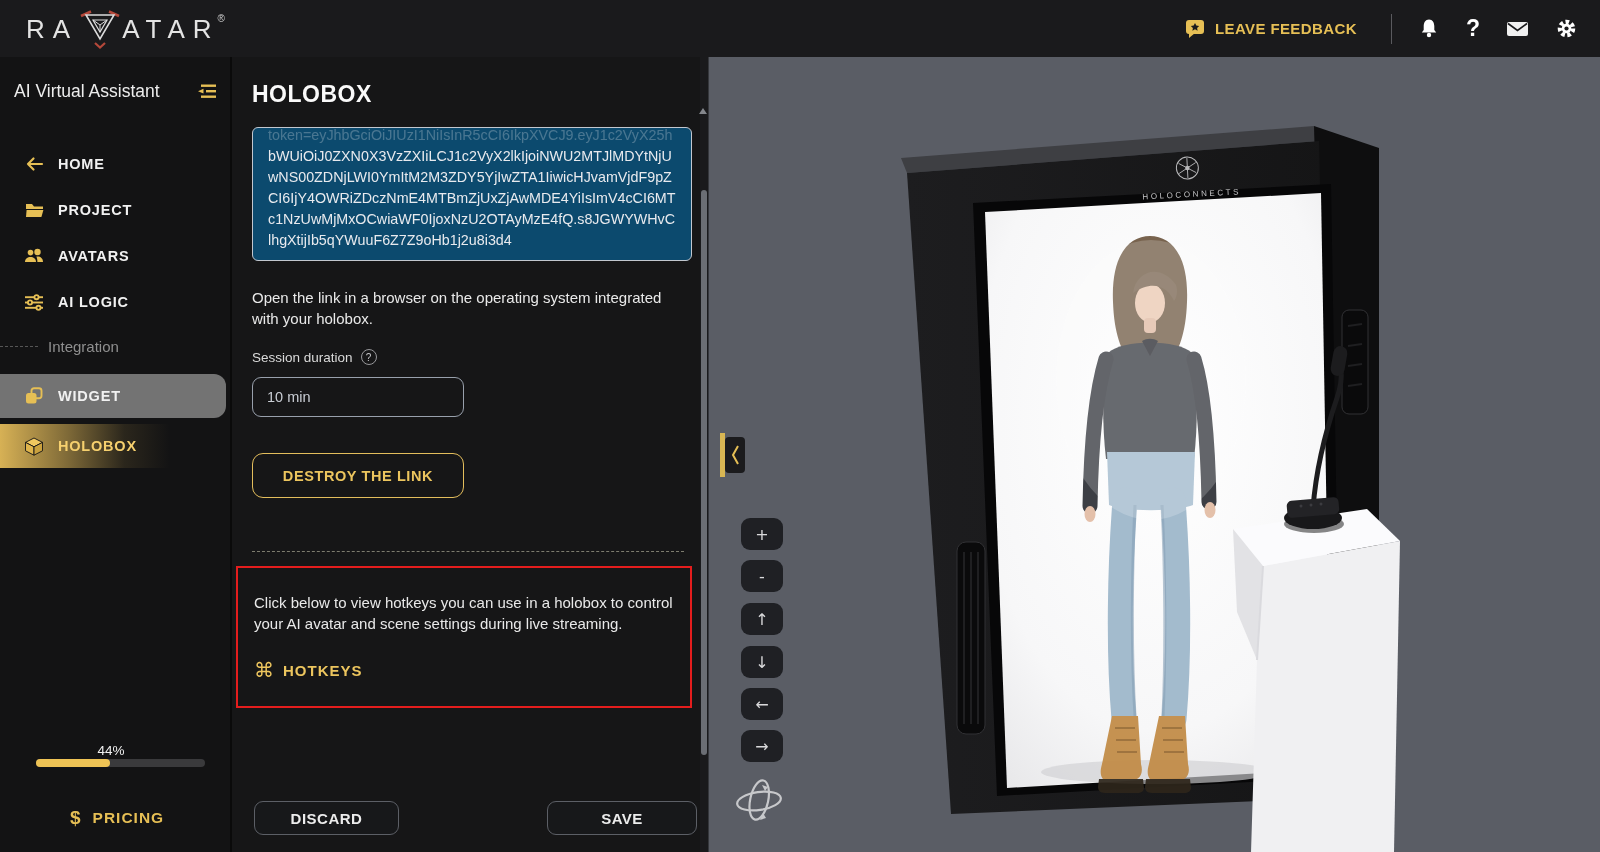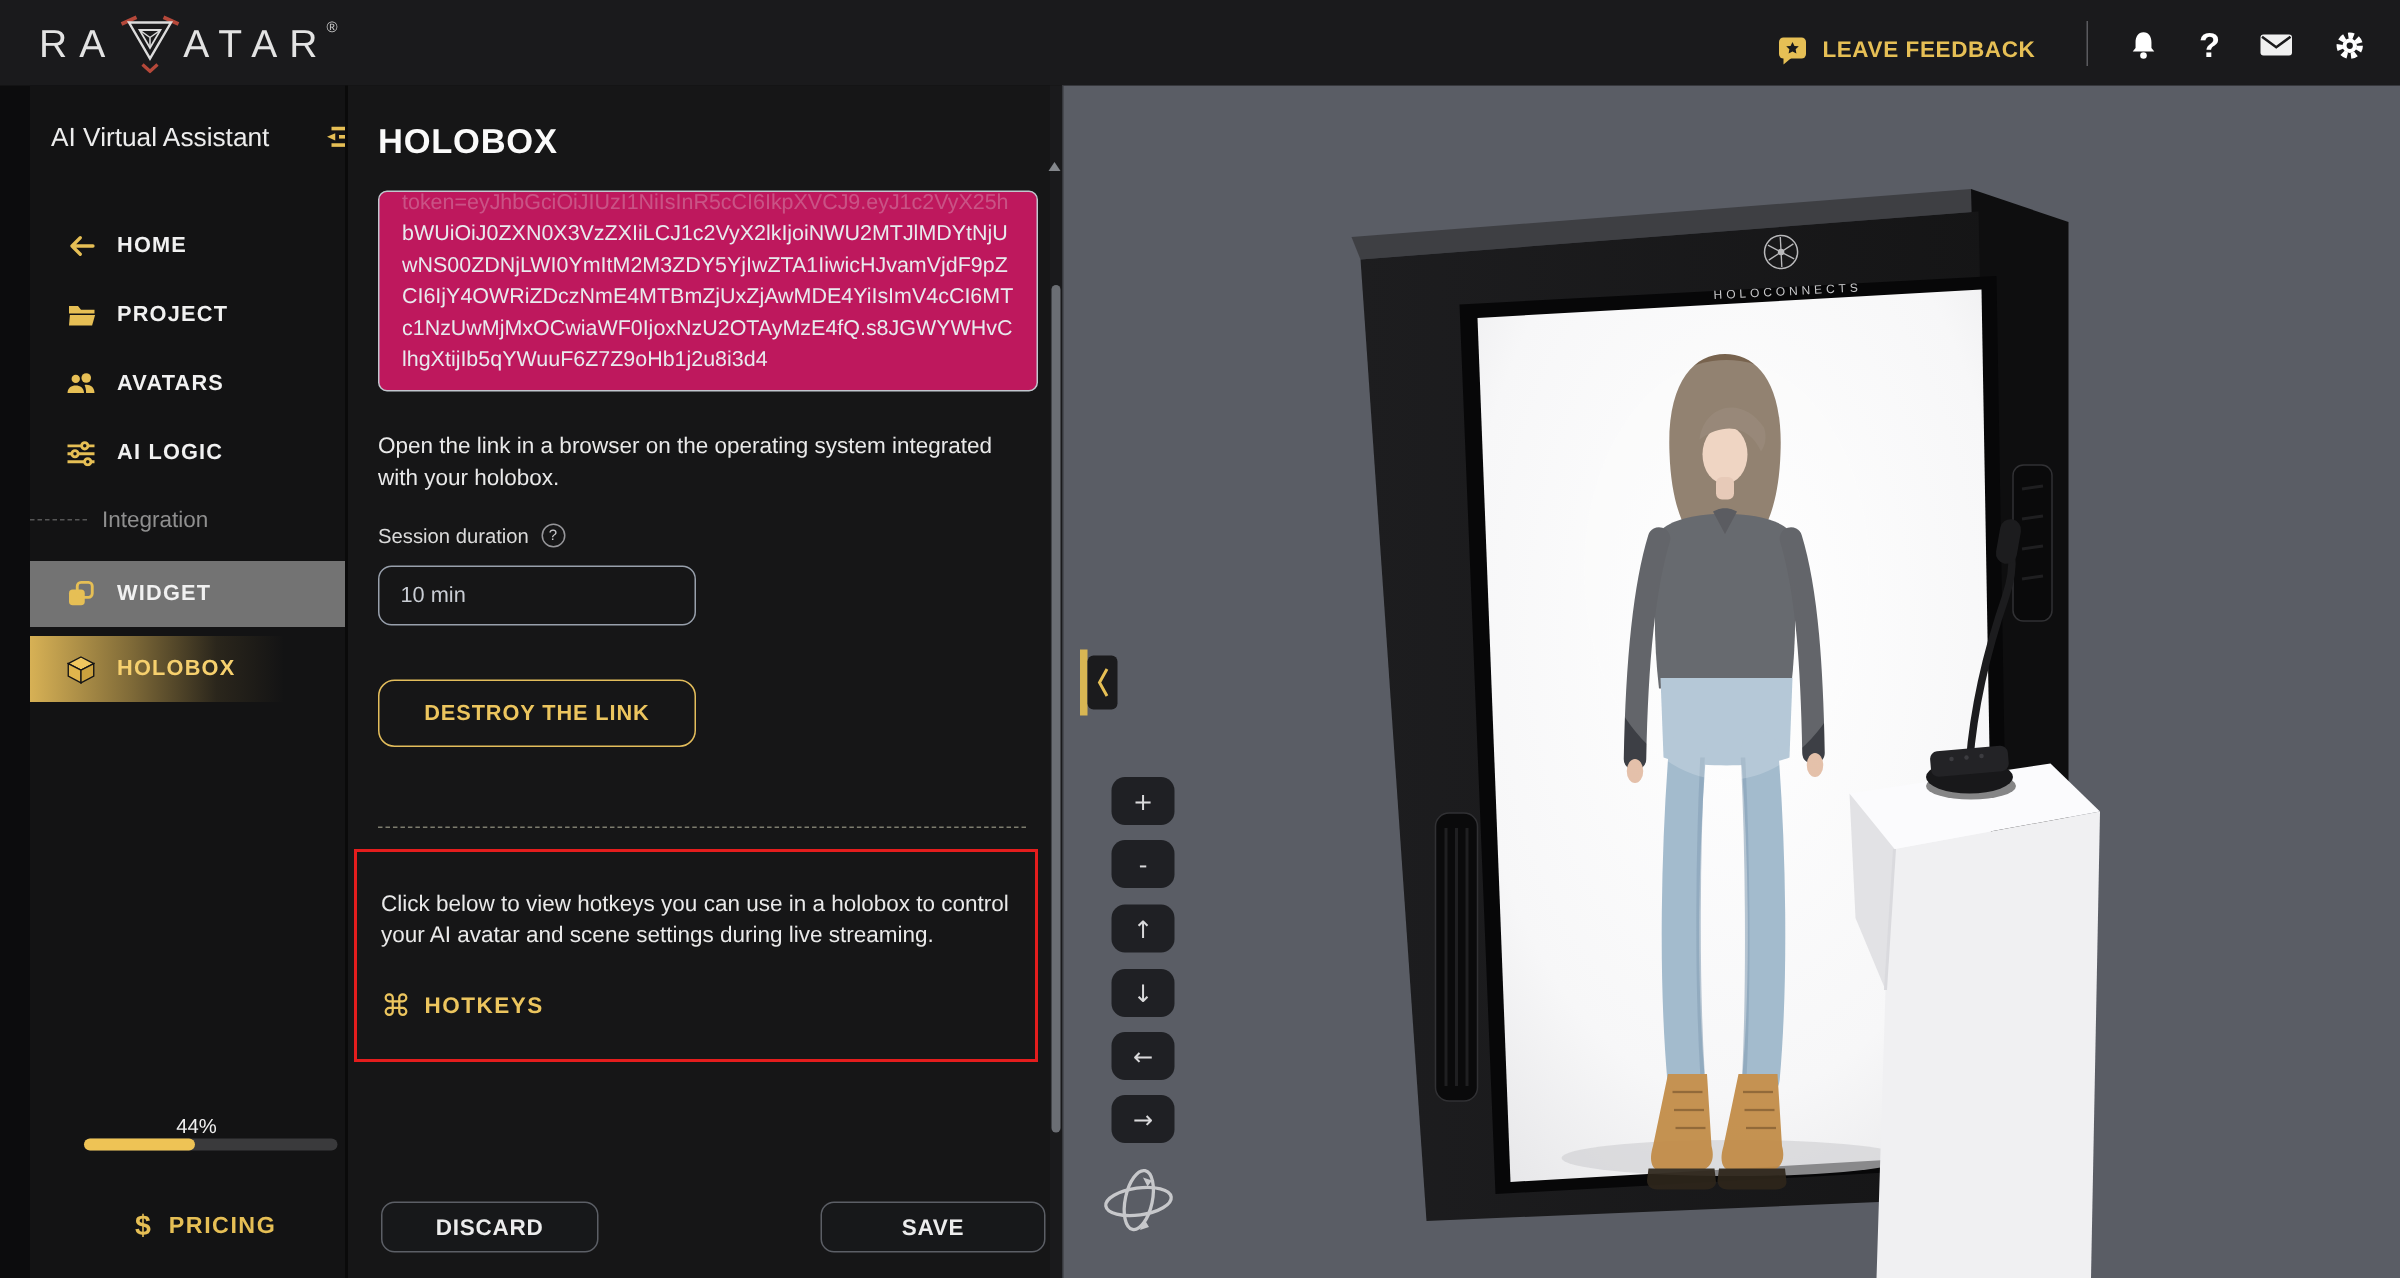--- a/index.html
+++ b/index.html
@@ -7,30 +7,30 @@
               font-family:"Liberation Sans", sans-serif; }
   #app { position:relative; width:1600px; height:852px; }
   .glyph { font-family:"DejaVu Sans", sans-serif; }
 
   
   .topbar { position:absolute; left:0; top:0; width:1600px; height:57px;
             background:#1a1a1c; display:flex; align-items:center; justify-content:space-between; }
   .logo { display:flex; align-items:flex-start; margin-left:26px; cursor:pointer; }
   .logo-text { color:#e3e3e3; font-size:26px; font-weight:300; letter-spacing:8px; line-height:40px; }
   .logo-reg { color:#cfcfcf; font-size:10px; margin-top:4px; margin-left:-2px; }
-  .tb-right { display:flex; align-items:flex-end; margin-right:22px; gap:0; }
+  .tb-right { display:flex; align-items:center; margin-right:22px; gap:0; }
   .feedback { display:flex; align-items:center; gap:9px; cursor:pointer; }
   .feedback span.lbl { color:#e6bf55; font-size:15px; font-weight:700; letter-spacing:.4px; }
   .tb-sep { width:1px; height:30px; background:#5a5a5e; margin:0 26px 0 34px; }
   .tb-icons { display:flex; align-items:center; gap:26px; }
   .tb-icons .qmark { color:#fff; font-size:23px; font-weight:700; }
   .tb-icon { cursor:pointer; display:flex; align-items:center; }
 
   
-  .sidebar { position:absolute; left:0; top:57px; width:230px; height:795px; background:#131314;margin-left:20px; }
+  .sidebar { position:absolute; left:0; top:57px; width:230px; height:795px; background:#131314; }
   .sb-head { position:absolute; left:0; top:0; width:230px; height:70px; }
   .sb-title { position:absolute; left:14px; top:24px; color:#ededed; font-size:17.5px; }
   .sb-collapse { position:absolute; left:196px; top:26px; cursor:pointer; }
   .nav-item { position:absolute; left:0; width:226px; height:44px; display:flex; align-items:center; cursor:pointer; }
   .nav-ico { width:20px; margin-left:24px; display:flex; justify-content:center; }
   .nav-lbl { margin-left:14px; color:#f1f1f1; font-size:14.5px; font-weight:700; letter-spacing:.8px; }
   .nav-home{top:85px} .nav-project{top:131px} .nav-avatars{top:177px} .nav-ailogic{top:223px}
   .nav-section { position:absolute; left:0; top:267px; width:226px; height:44px; display:flex; align-items:center; }
   .nav-dash { width:38px; border-top:1px dashed #565656; }
   .nav-sec-lbl { margin-left:10px; color:#8f8f8f; font-size:15px; }
@@ -46,21 +46,21 @@
   .sb-pricing { position:absolute; left:70px; top:750px; display:flex; align-items:center; gap:12px; cursor:pointer; }
   .sb-pricing .dollar { color:#e6bf55; font-size:19px; font-weight:700; }
   .sb-pricing .plabel { color:#e6bf55; font-size:15.5px; font-weight:700; letter-spacing:1px; }
 
   
   .panel { position:absolute; left:230px; top:57px; width:478px; height:795px;
            background:#161617; border-left:2px solid #0a0a0a; }
   .panel-title { position:absolute; left:20px; top:24px; color:#fafafa; font-size:23px;
                  font-weight:700; letter-spacing:.5px; }
   .token-box { position:absolute; left:20px; top:70px; width:440px; height:134px;
-               background:#be185d; border:1px solid #c2c7cf; border-radius:6px;
+               background:#0c4a6e; border:1px solid #c2c7cf; border-radius:6px;
                overflow:hidden; padding:1px 15px 0 15px; cursor:text; }
   .token-line { color:#e8eaee; font-size:14.3px; line-height:21px; white-space:nowrap; }
   .token-faded { opacity:.28; margin-top:-4px; }
   .p-text { position:absolute; left:20px; top:230px; width:432px; color:#e9e9e9;
             font-size:15px; line-height:21px; }
   .sess-row { position:absolute; left:20px; top:292px; display:flex; align-items:center; gap:8px; }
   .sess-lbl { color:#dadada; font-size:13.5px; }
   .sess-help { width:16px; height:16px; border:1px solid #96969a; border-radius:50%;
                color:#c9c9cc; font-size:10px; display:flex; align-items:center; justify-content:center; cursor:pointer; }
   .sess-input { position:absolute; left:20px; top:320px; width:212px; height:40px;

